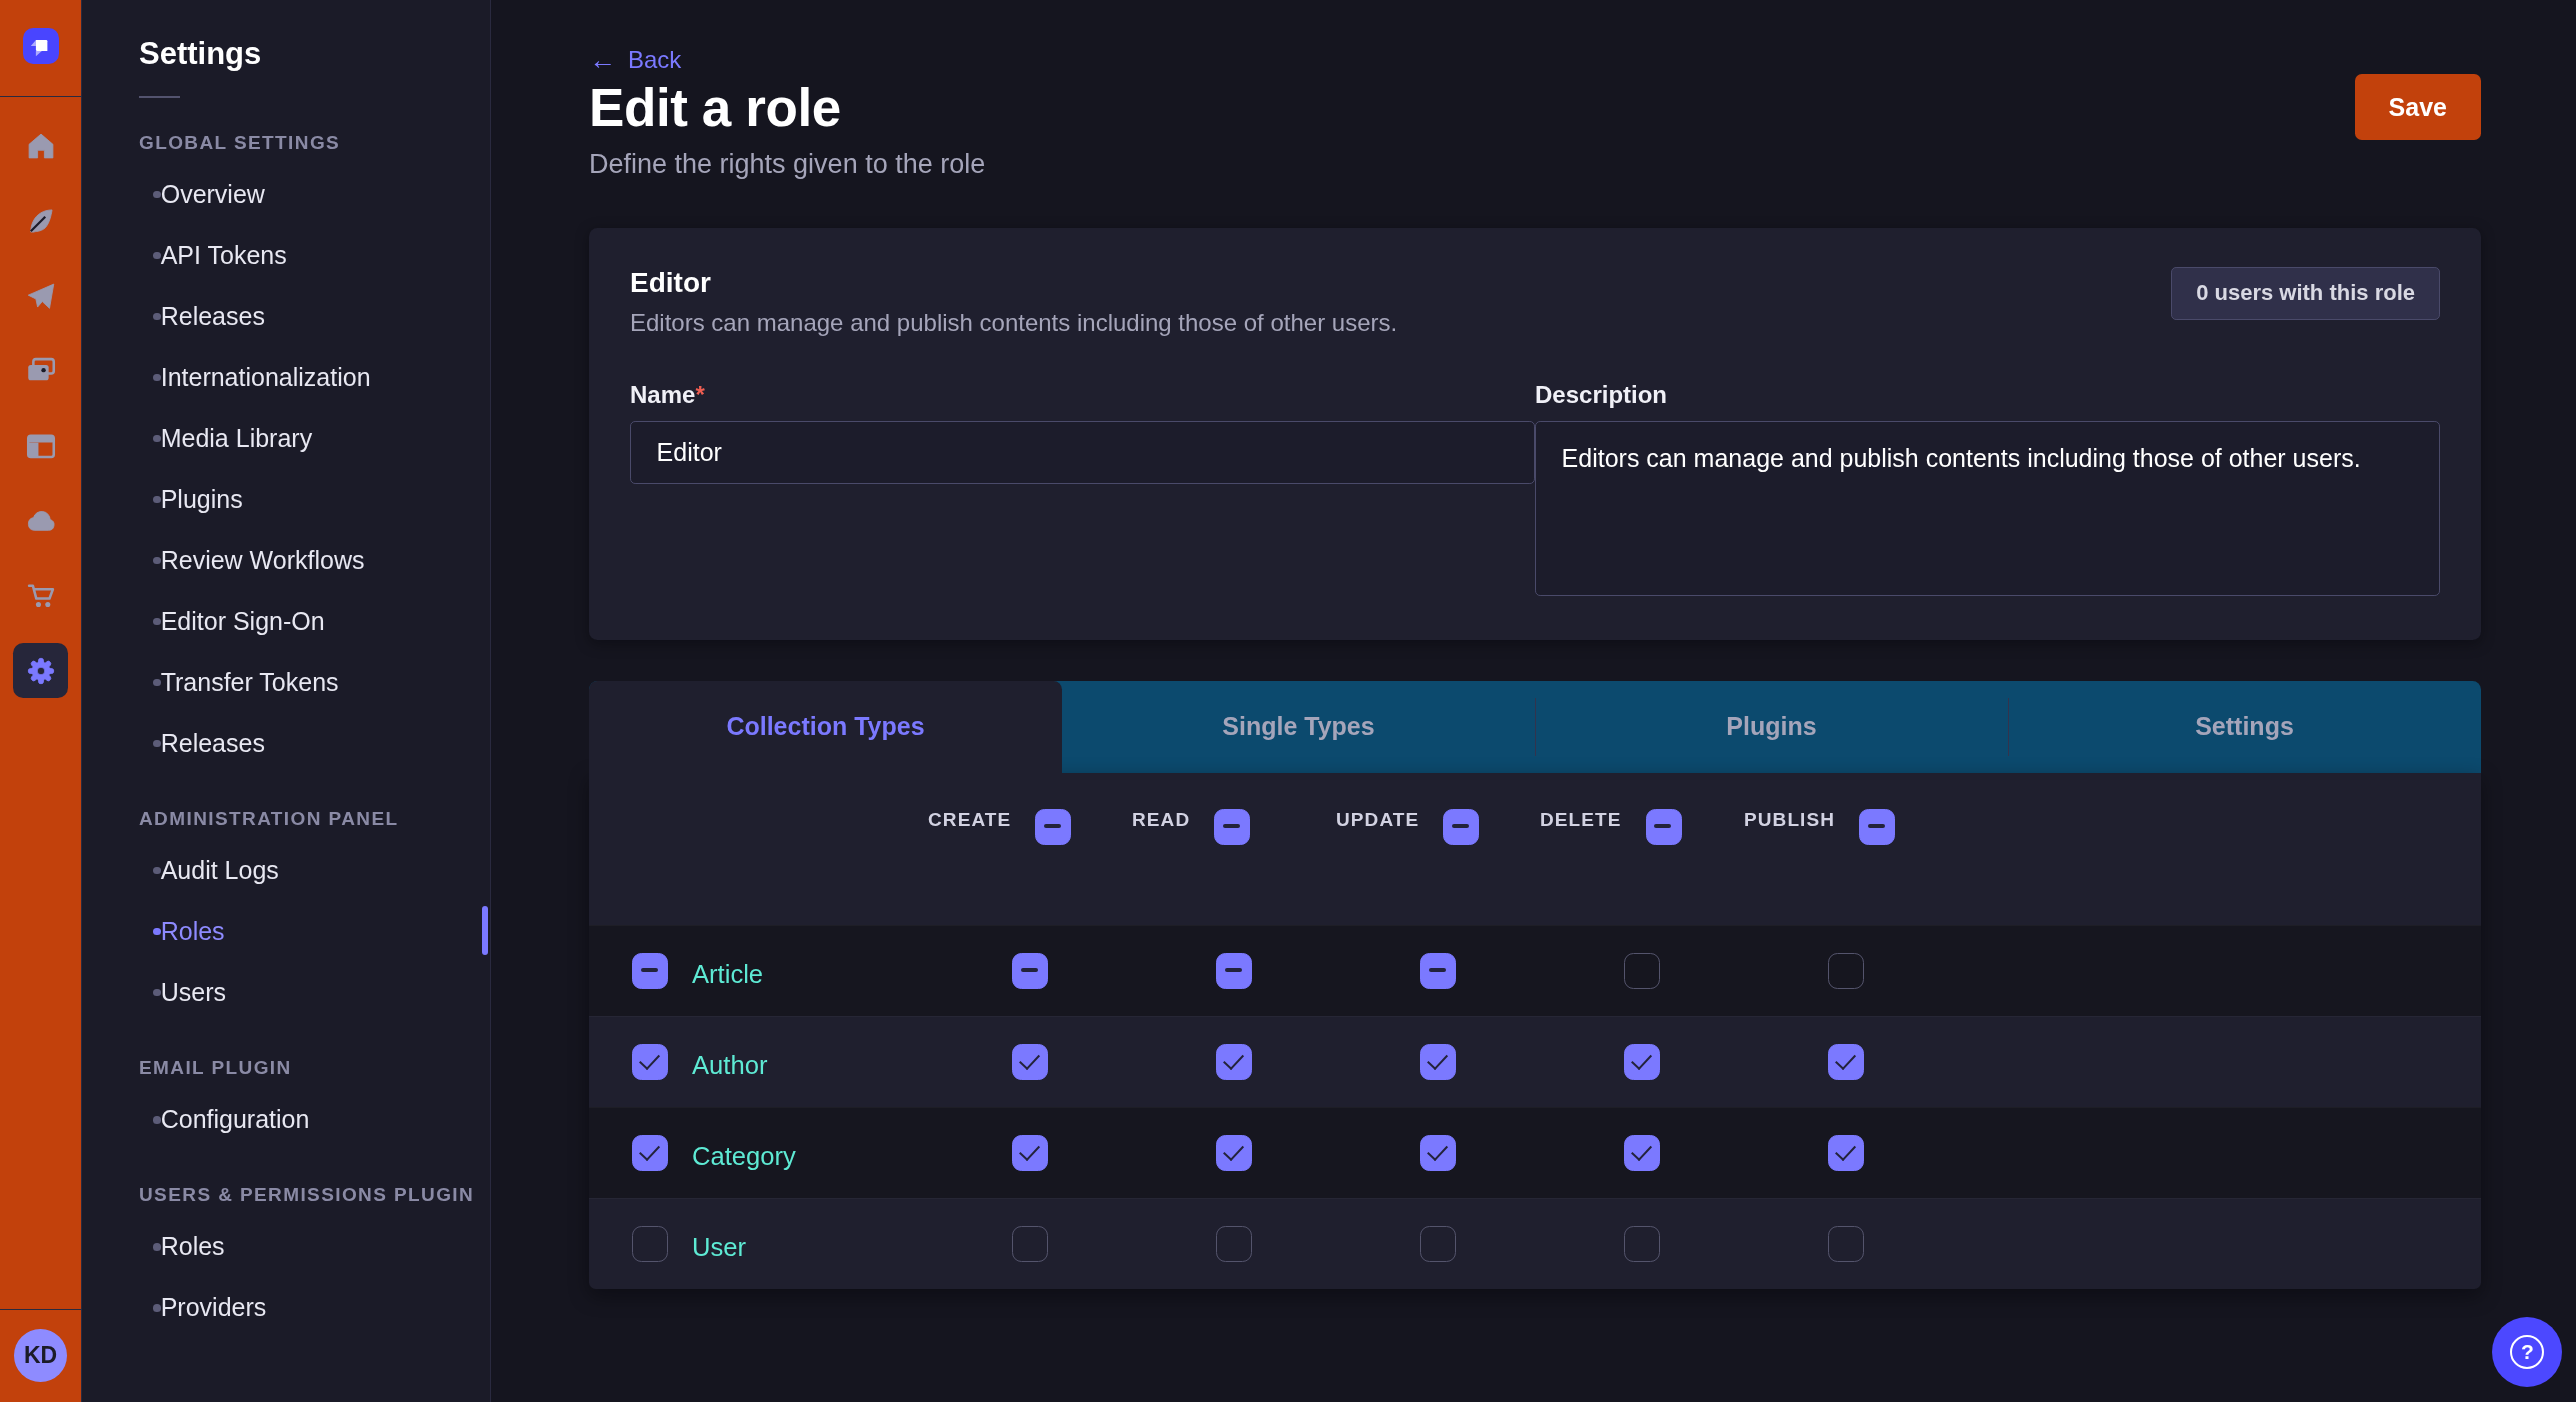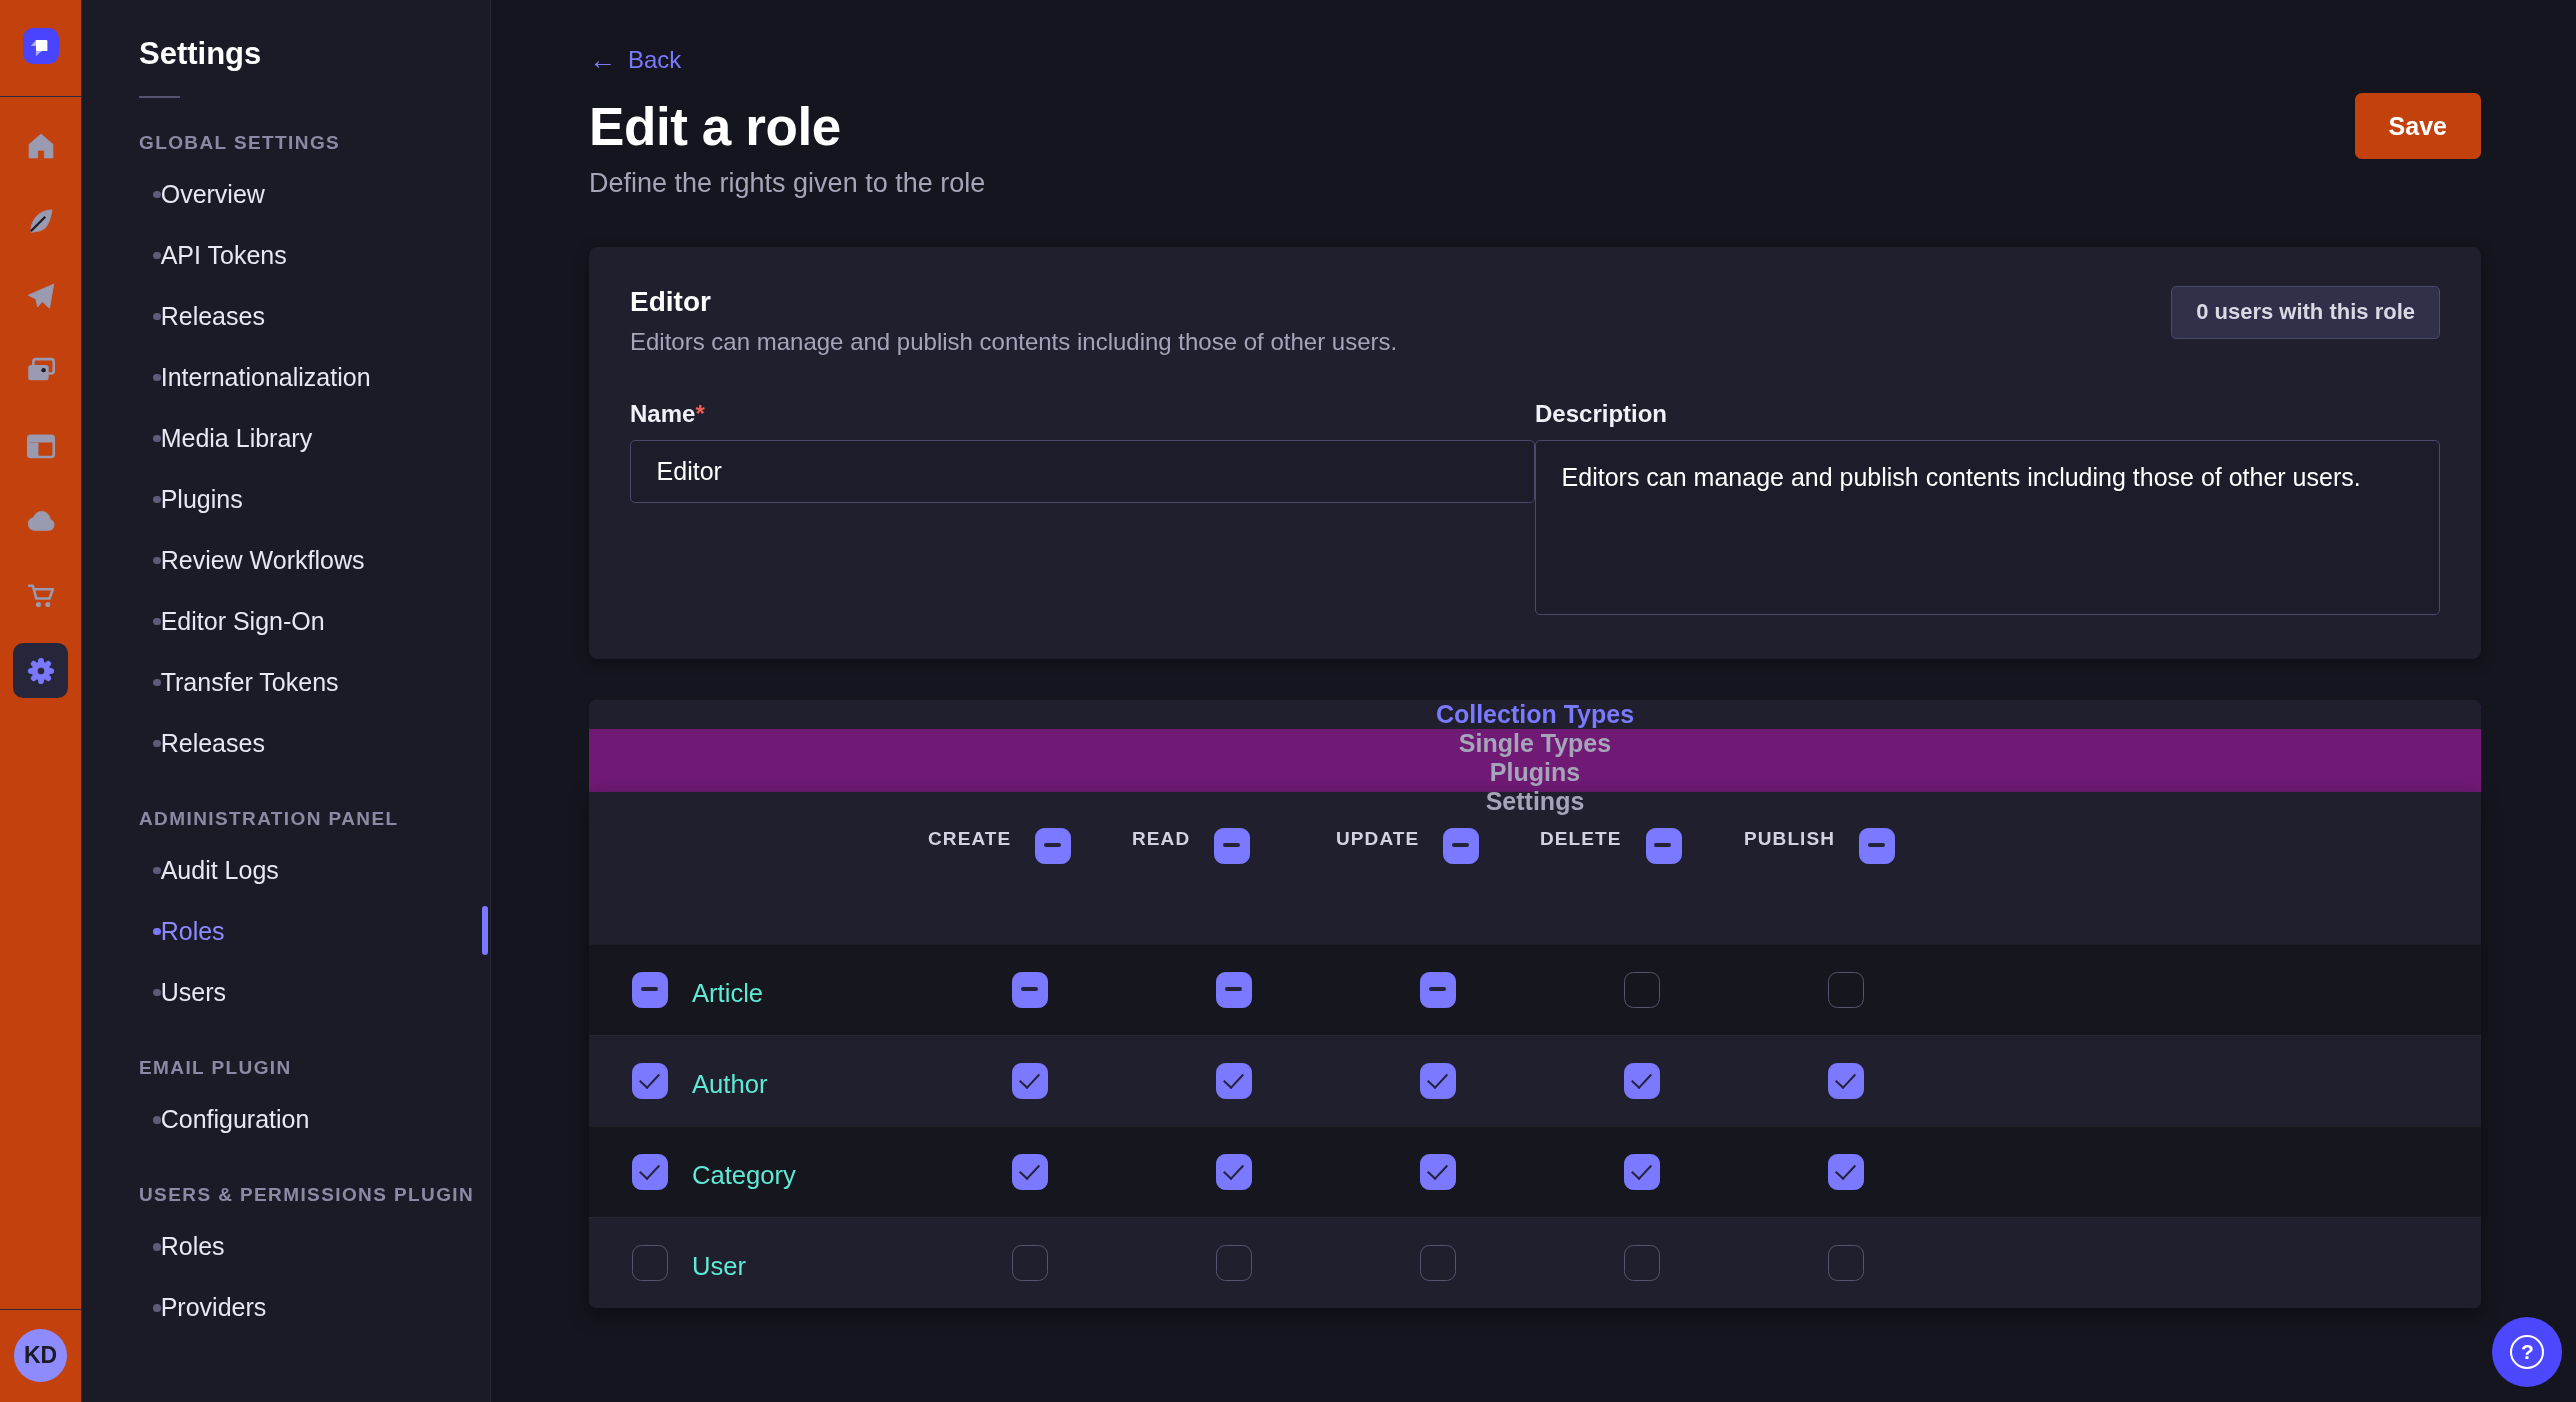--- a/index.html
+++ b/index.html
@@ -79,21 +79,21 @@
     width:6.8px; height:49px; border-radius:3.4px;
     background:#7b79ff; cursor:grab;
   }
 
   
   .main { flex:1; height:100%; padding:46px 95px 0 98px; overflow:hidden; }
 
   .back-row { display:flex; align-items:center; gap:12px; color:#7b79ff; font-size:24px; cursor:pointer; width:max-content; }
   .back-arrow { font-size:27px; line-height:1; }
 
-  .title-row { display:flex; align-items:center; justify-content:space-between; margin-top:19px; }
+  .title-row { display:flex; align-items:center; justify-content:space-between; }
   .page-title { font-size:53px; font-weight:700; letter-spacing:-0.4px; }
   .save-btn {
     background:#c2410c; color:#ffffff; border:none; border-radius:6.8px;
     font-family:inherit; font-size:25px; font-weight:600;
     padding:0 34px; height:66px; cursor:pointer;
   }
   .subtitle { margin-top:8.5px; font-size:27px; color:#a5a5ba; }
 
   
   .card {
@@ -121,21 +121,21 @@
   .text-area {
     width:100%; height:175px; background:#1c1c2b;
     border:0.9px solid #4a4a6a; border-radius:5.1px;
     color:#ffffff; font-size:25px; font-family:inherit;
     padding:20.4px 25.6px; resize:none; outline:none; line-height:1.35;
   }
 
   
   .tabs {
     margin-top:41px; height:92px; display:flex;
-    background:#701a75; border-radius:8.5px 8.5px 0 0;flex-direction:column;
+    background:#0c4a6e; border-radius:8.5px 8.5px 0 0;
   }
   .tab {
     flex:1; display:flex; align-items:center; justify-content:center;
     font-size:25px; font-weight:600; color:#a5a5ba;
     position:relative; cursor:pointer;
   }
   .tab.active { background:#1f1f2e; color:#7b79ff; border-radius:8.5px 8.5px 0 0; }
   .tab:not(.active) + .tab:not(.active)::before {
     content:""; position:absolute; left:0; top:17px; bottom:17px;
     width:0.9px; background:#33334d;

